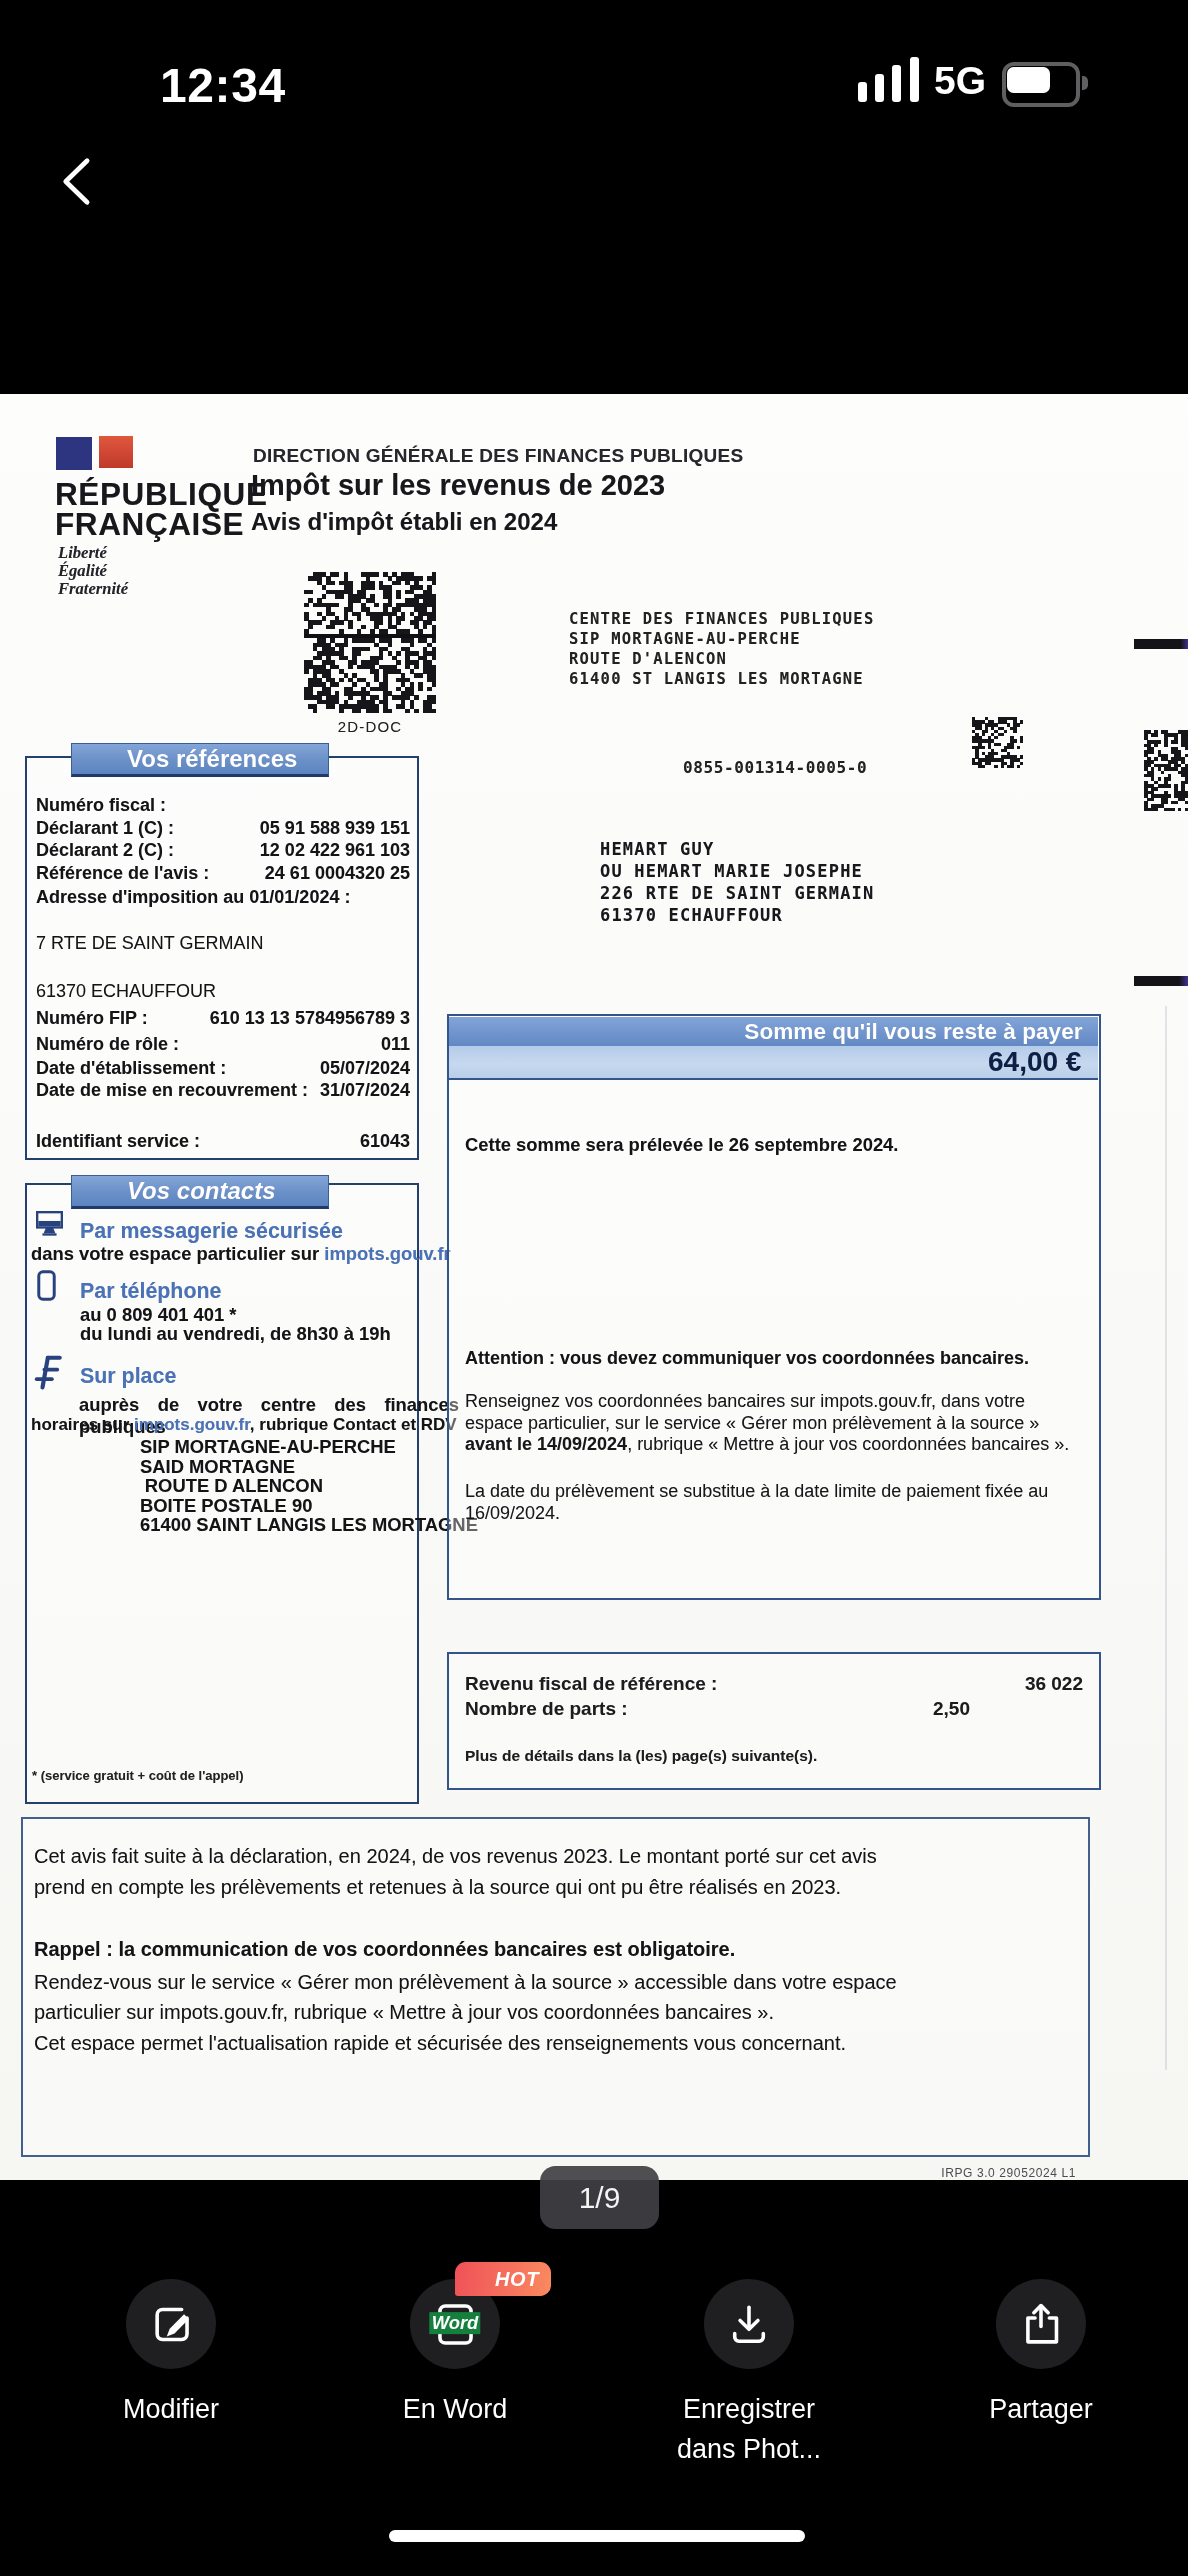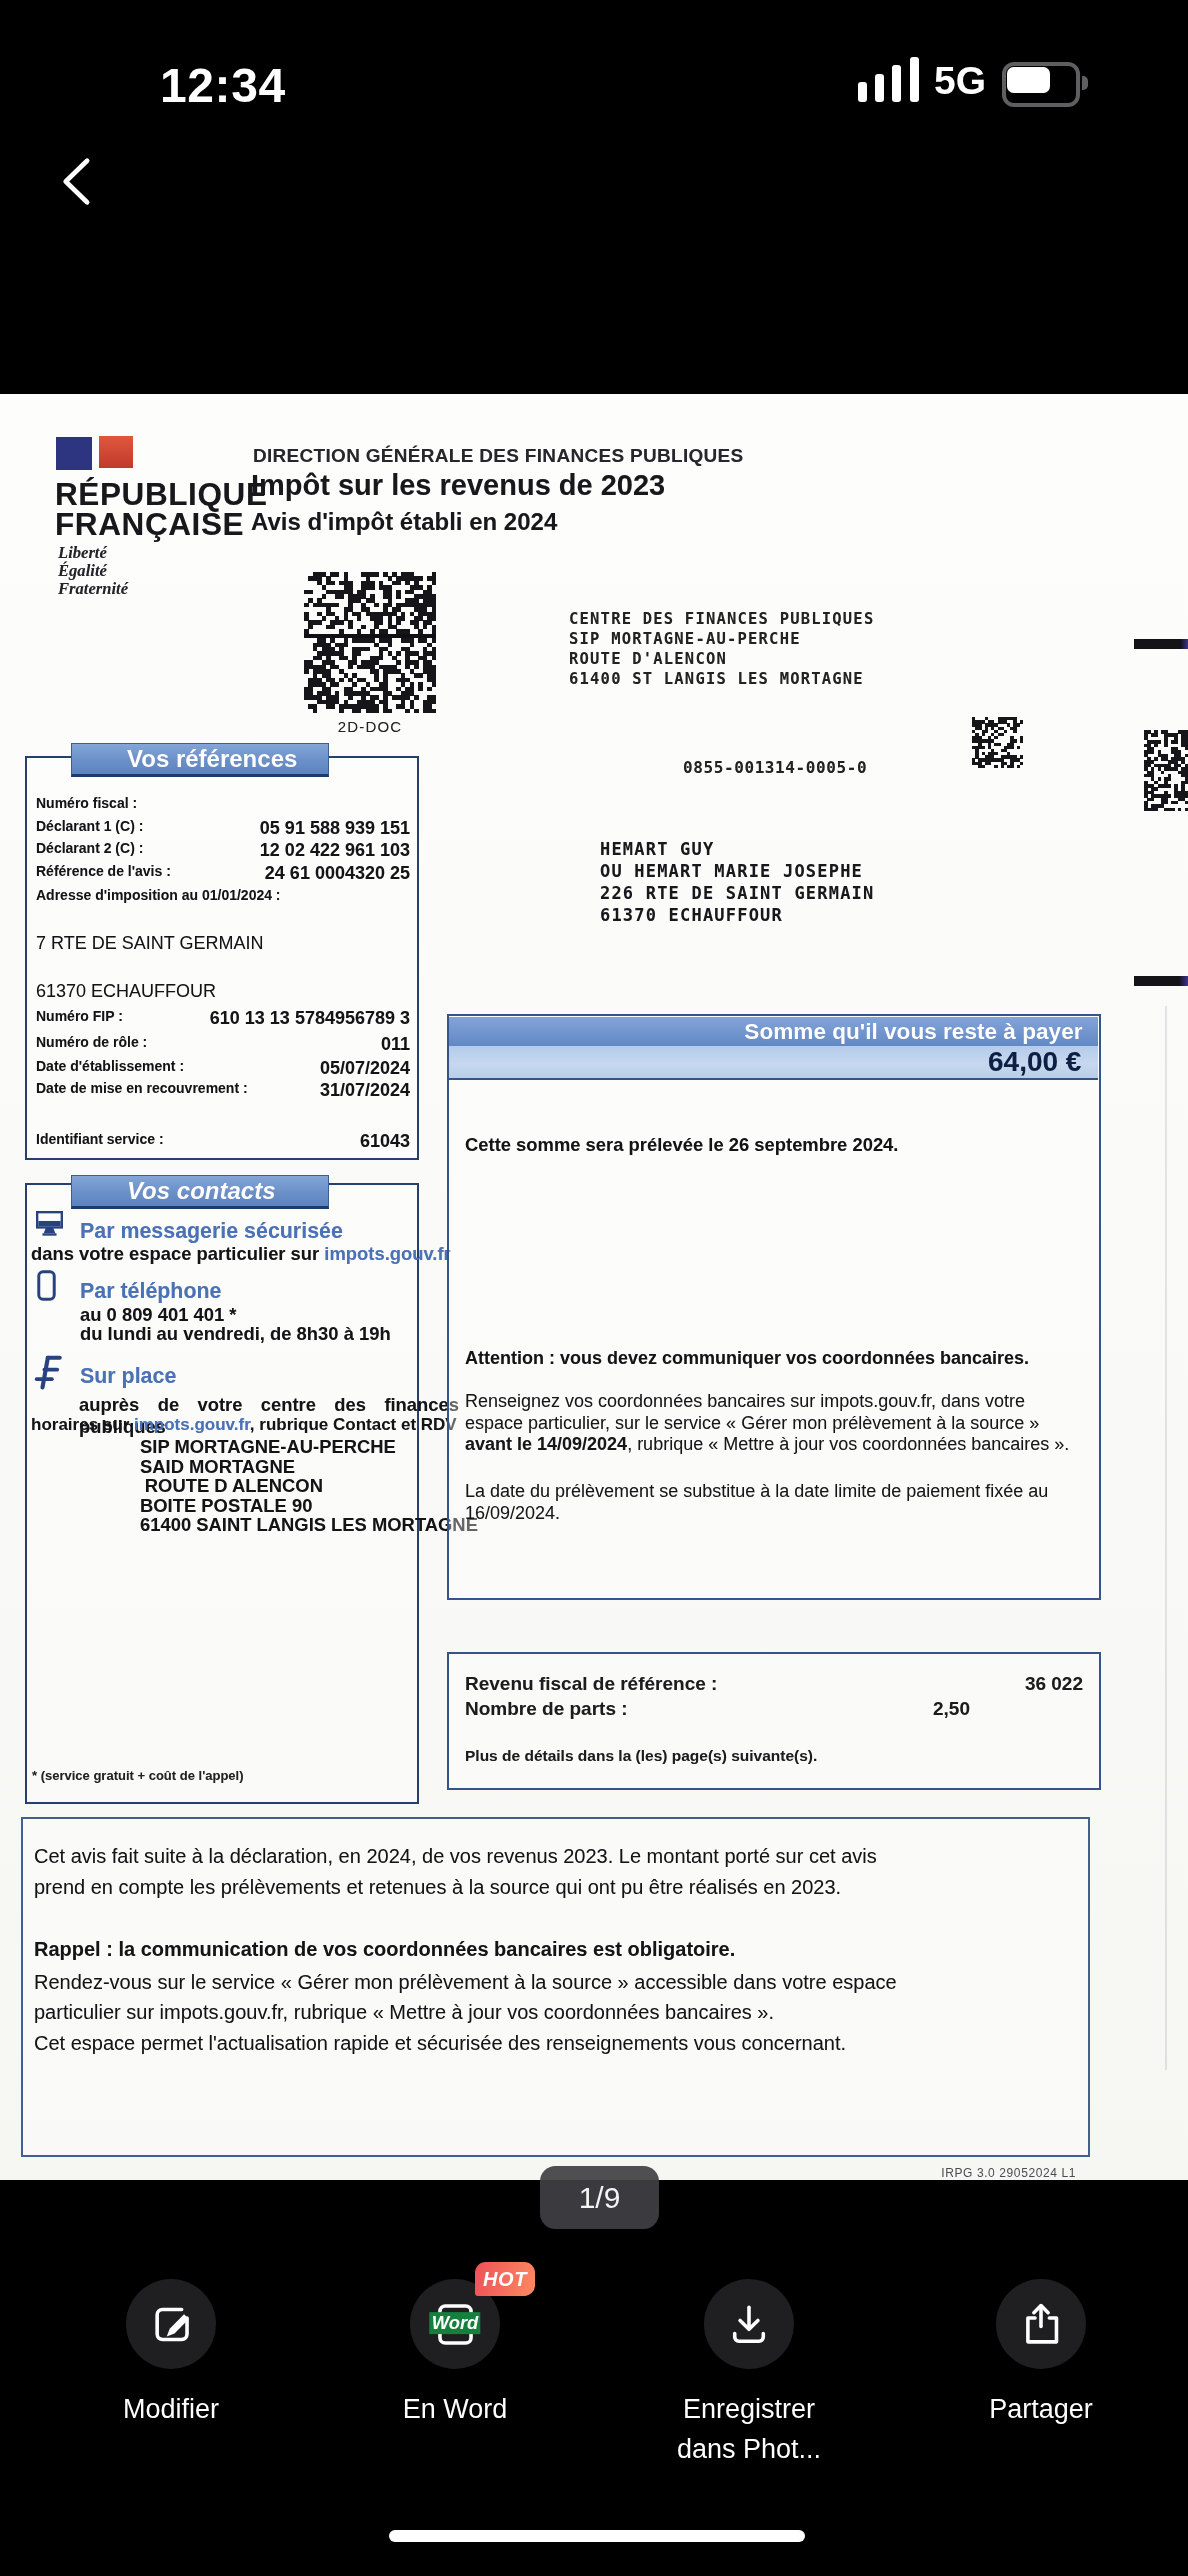--- a/index.html
+++ b/index.html
@@ -22,21 +22,21 @@
   .h-dir{font-size:19px;font-weight:600;letter-spacing:0.3px;color:#26262c;}
   .h-tit{font-size:29px;font-weight:800;color:#17171c;}
   .h-sub{font-size:24px;font-weight:800;color:#17171c;}
   .mono{font-family:"DejaVu Sans Mono","Liberation Mono",monospace;}
   .sender{font-size:15.5px;font-weight:700;letter-spacing:1.2px;line-height:20px;color:#222;}
   .recip{font-size:17px;font-weight:700;letter-spacing:1.2px;line-height:22px;color:#17171c;}
   .band{background:linear-gradient(180deg,#83a5d8 0%,#6b90c8 55%,#5d84c0 100%);
         border:1.2px solid #3c5c94;border-bottom:3.6px solid #1d3a68;color:#fff;
         font-size:24px;font-weight:700;display:flex;align-items:center;padding-left:55px;box-sizing:border-box;}
   .bluebox{border:2.4px solid #24406f;background:rgba(255,255,255,.35);box-sizing:border-box;}
-  .lbl{font-size:14px;font-weight:700;color:#141417;}
+  .lbl{font-size:18px;font-weight:700;color:#141417;}
   .val{font-size:18px;font-weight:700;color:#141417;text-align:right;}
   .plain{font-size:18px;font-weight:500;color:#141417;}
   .bluetit{font-size:21.4px;font-weight:700;color:#4a72b8;}
   .cbody{font-size:18.4px;font-weight:700;color:#141417;}
   .link{color:#4a72b8;}
   .justify{text-align:justify;text-align-last:justify;}
   .payhead{background:linear-gradient(180deg,#82a4d8,#6288c4);color:#fff;font-size:22.6px;font-weight:700;
            display:flex;align-items:center;justify-content:flex-end;padding-right:15.5px;box-sizing:border-box;
            border-bottom:1.8px solid #35548c;}
   .payamount{background:linear-gradient(180deg,#b4cbe9,#c6d8ef 55%,#b9cfe8);color:#0e1f45;font-size:28px;font-weight:800;
@@ -1041,21 +1041,21 @@
   </div>
   <div class="btnlabel" style="left:171px;top:2394px;">Modifier</div>
 
   <div class="circlebtn" style="left:410px;top:2279px;">
     <svg width="55" height="55" viewBox="0 0 92 92">
       <path d="M20 34 v-10 a9 9 0 0 1 9 -9 h34 a9 9 0 0 1 9 9 v10" fill="none" stroke="#fff" stroke-width="6" stroke-linecap="round"></path>
       <path d="M20 58 v10 a9 9 0 0 0 9 9 h34 a9 9 0 0 0 9 -9 v-10" fill="none" stroke="#fff" stroke-width="6" stroke-linecap="round"></path>
     </svg>
     <div class="wordtxt">Word</div>
   </div>
-  <div class="hot" style="left:475px;top:2262px;width:60px;height:34px;">HOT</div>
+  <div class="hot" style="left:455px;top:2262px;width:68px;height:34px;padding-left:28px;">HOT</div>
   <div class="btnlabel" style="left:455px;top:2394px;">En Word</div>
 
   <div class="circlebtn" style="left:704px;top:2279px;">
     <svg width="50" height="50" viewBox="0 0 84 84">
       <path d="M42 14 V48" fill="none" stroke="#fff" stroke-width="6" stroke-linecap="round"></path>
       <path d="M27 36 L42 51 L57 36" fill="none" stroke="#fff" stroke-width="6" stroke-linecap="round" stroke-linejoin="round"></path>
       <path d="M18 58 v6 a7 7 0 0 0 7 7 h34 a7 7 0 0 0 7 -7 v-6" fill="none" stroke="#fff" stroke-width="6" stroke-linecap="round"></path>
     </svg>
   </div>
   <div class="btnlabel" style="left:749px;top:2394px;">Enregistrer</div>

